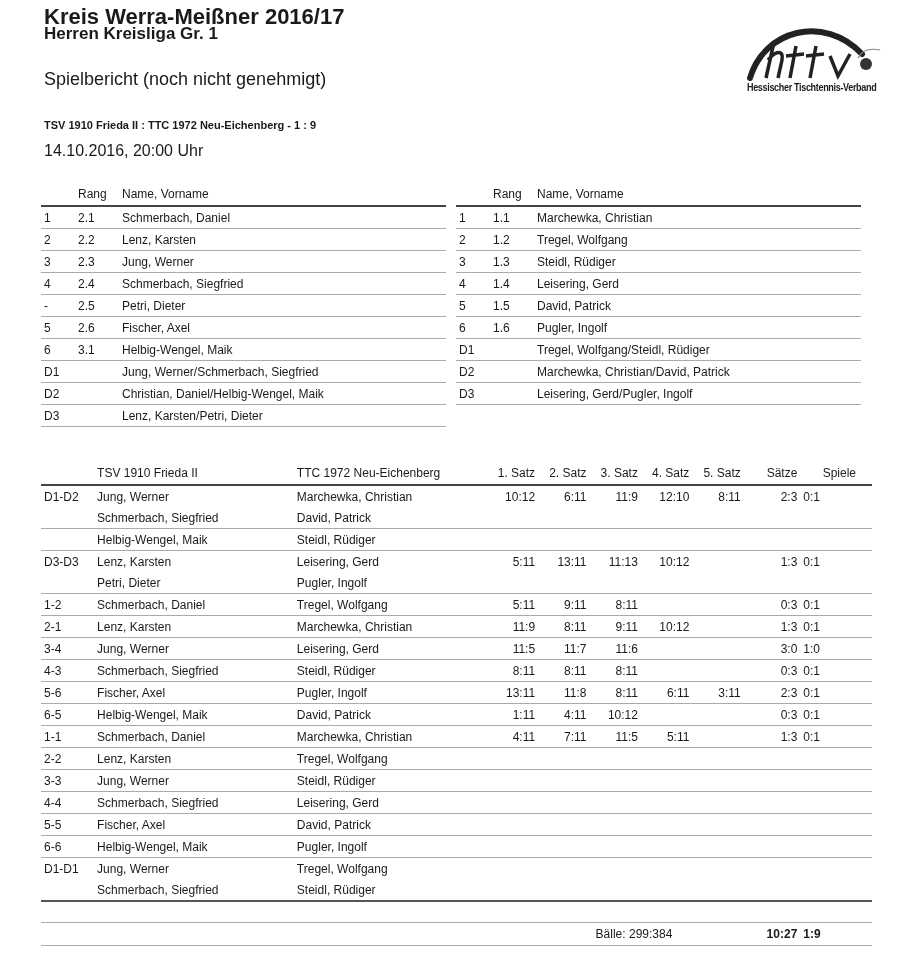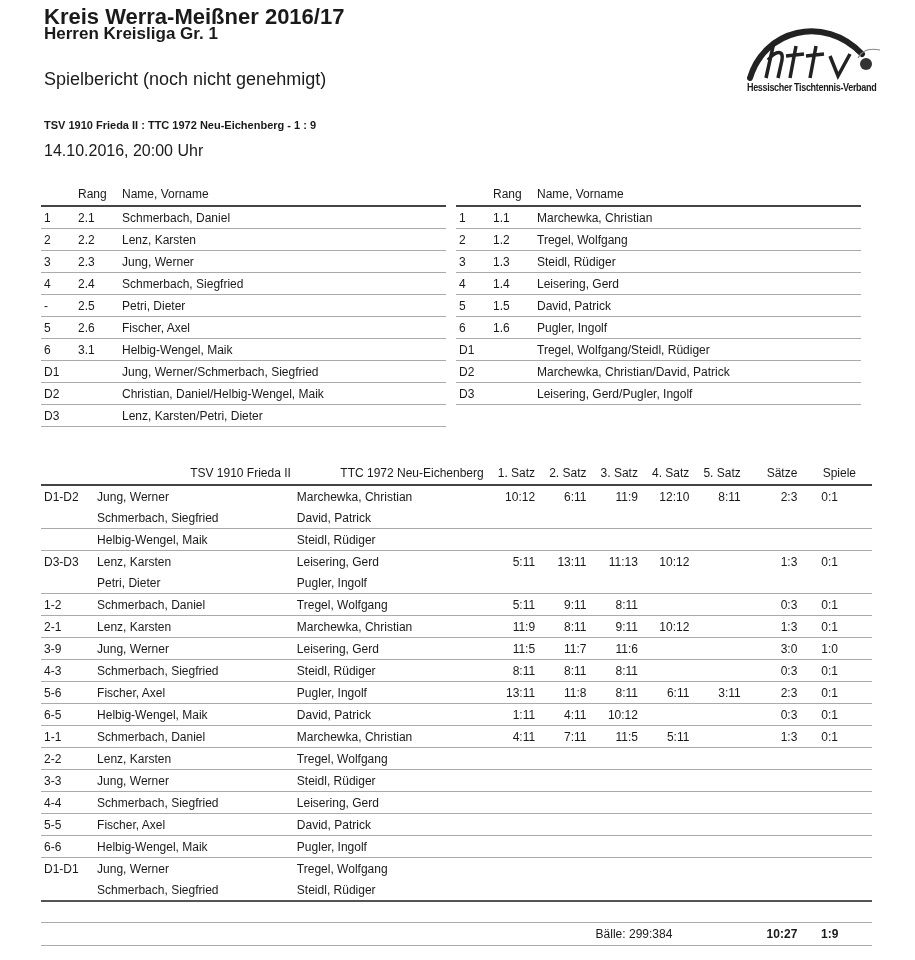--- a/index.html
+++ b/index.html
@@ -30,22 +30,22 @@
   .games th { font-weight:normal; height:22px; padding:0 3px; border-bottom:2px solid #444; vertical-align:middle; white-space:nowrap; }
   .games td { height:21px; padding:0 3px; vertical-align:middle; white-space:nowrap; }
   .games tr.last td { border-bottom:1px solid #aaa; }
   .games tr.final td { border-bottom:2px solid #555; }
   .games .c-code { width:48px; text-align:left; }
   .games .c-home { width:199px; text-align:left; }
   .games .c-guest { width:190px; text-align:left; }
   .games .c-set { width:46px; text-align:right; }
   .games .c-set5 { width:46px; text-align:right; }
   .games .c-saetze { width:52px; text-align:right; }
-  .games .c-spiele { width:54px; text-align:center; padding-right:16px; }
-  .games th.c-home, .games th.c-guest { text-align:right; }
+  .games .c-spiele { width:54px; text-align:left; padding-right:16px; }
+  .games th.c-home, .games th.c-guest { text-align:left; }
   .games th.c-set, .games th.c-set5, .games th.c-saetze, .games th.c-spiele { text-align:right; }
   .games tr.spacer td { height:20px; border-bottom:1px solid #aaa; }
   .games tr.total td { height:22px; border-bottom:1px solid #aaa; }
   .bold { font-weight:bold; }
 </style>
 </head>
 <body>
 
 <div class="title">Kreis Werra-Meißner 2016/17</div>
 <div class="subtitle">Herren Kreisliga Gr. 1</div>
@@ -279,21 +279,21 @@
         <td class="c-guest">Marchewka, Christian</td>
         <td class="c-set">11:9</td>
         <td class="c-set">8:11</td>
         <td class="c-set">9:11</td>
         <td class="c-set">10:12</td>
         <td class="c-set5"></td>
         <td class="c-saetze">1:3</td>
         <td class="c-spiele">0:1</td>
       </tr>
       <tr class="last">
-        <td class="c-code">3-9</td>
+        <td class="c-code">3-4</td>
         <td class="c-home">Jung, Werner</td>
         <td class="c-guest">Leisering, Gerd</td>
         <td class="c-set">11:5</td>
         <td class="c-set">11:7</td>
         <td class="c-set">11:6</td>
         <td class="c-set"></td>
         <td class="c-set5"></td>
         <td class="c-saetze">3:0</td>
         <td class="c-spiele">1:0</td>
       </tr>

